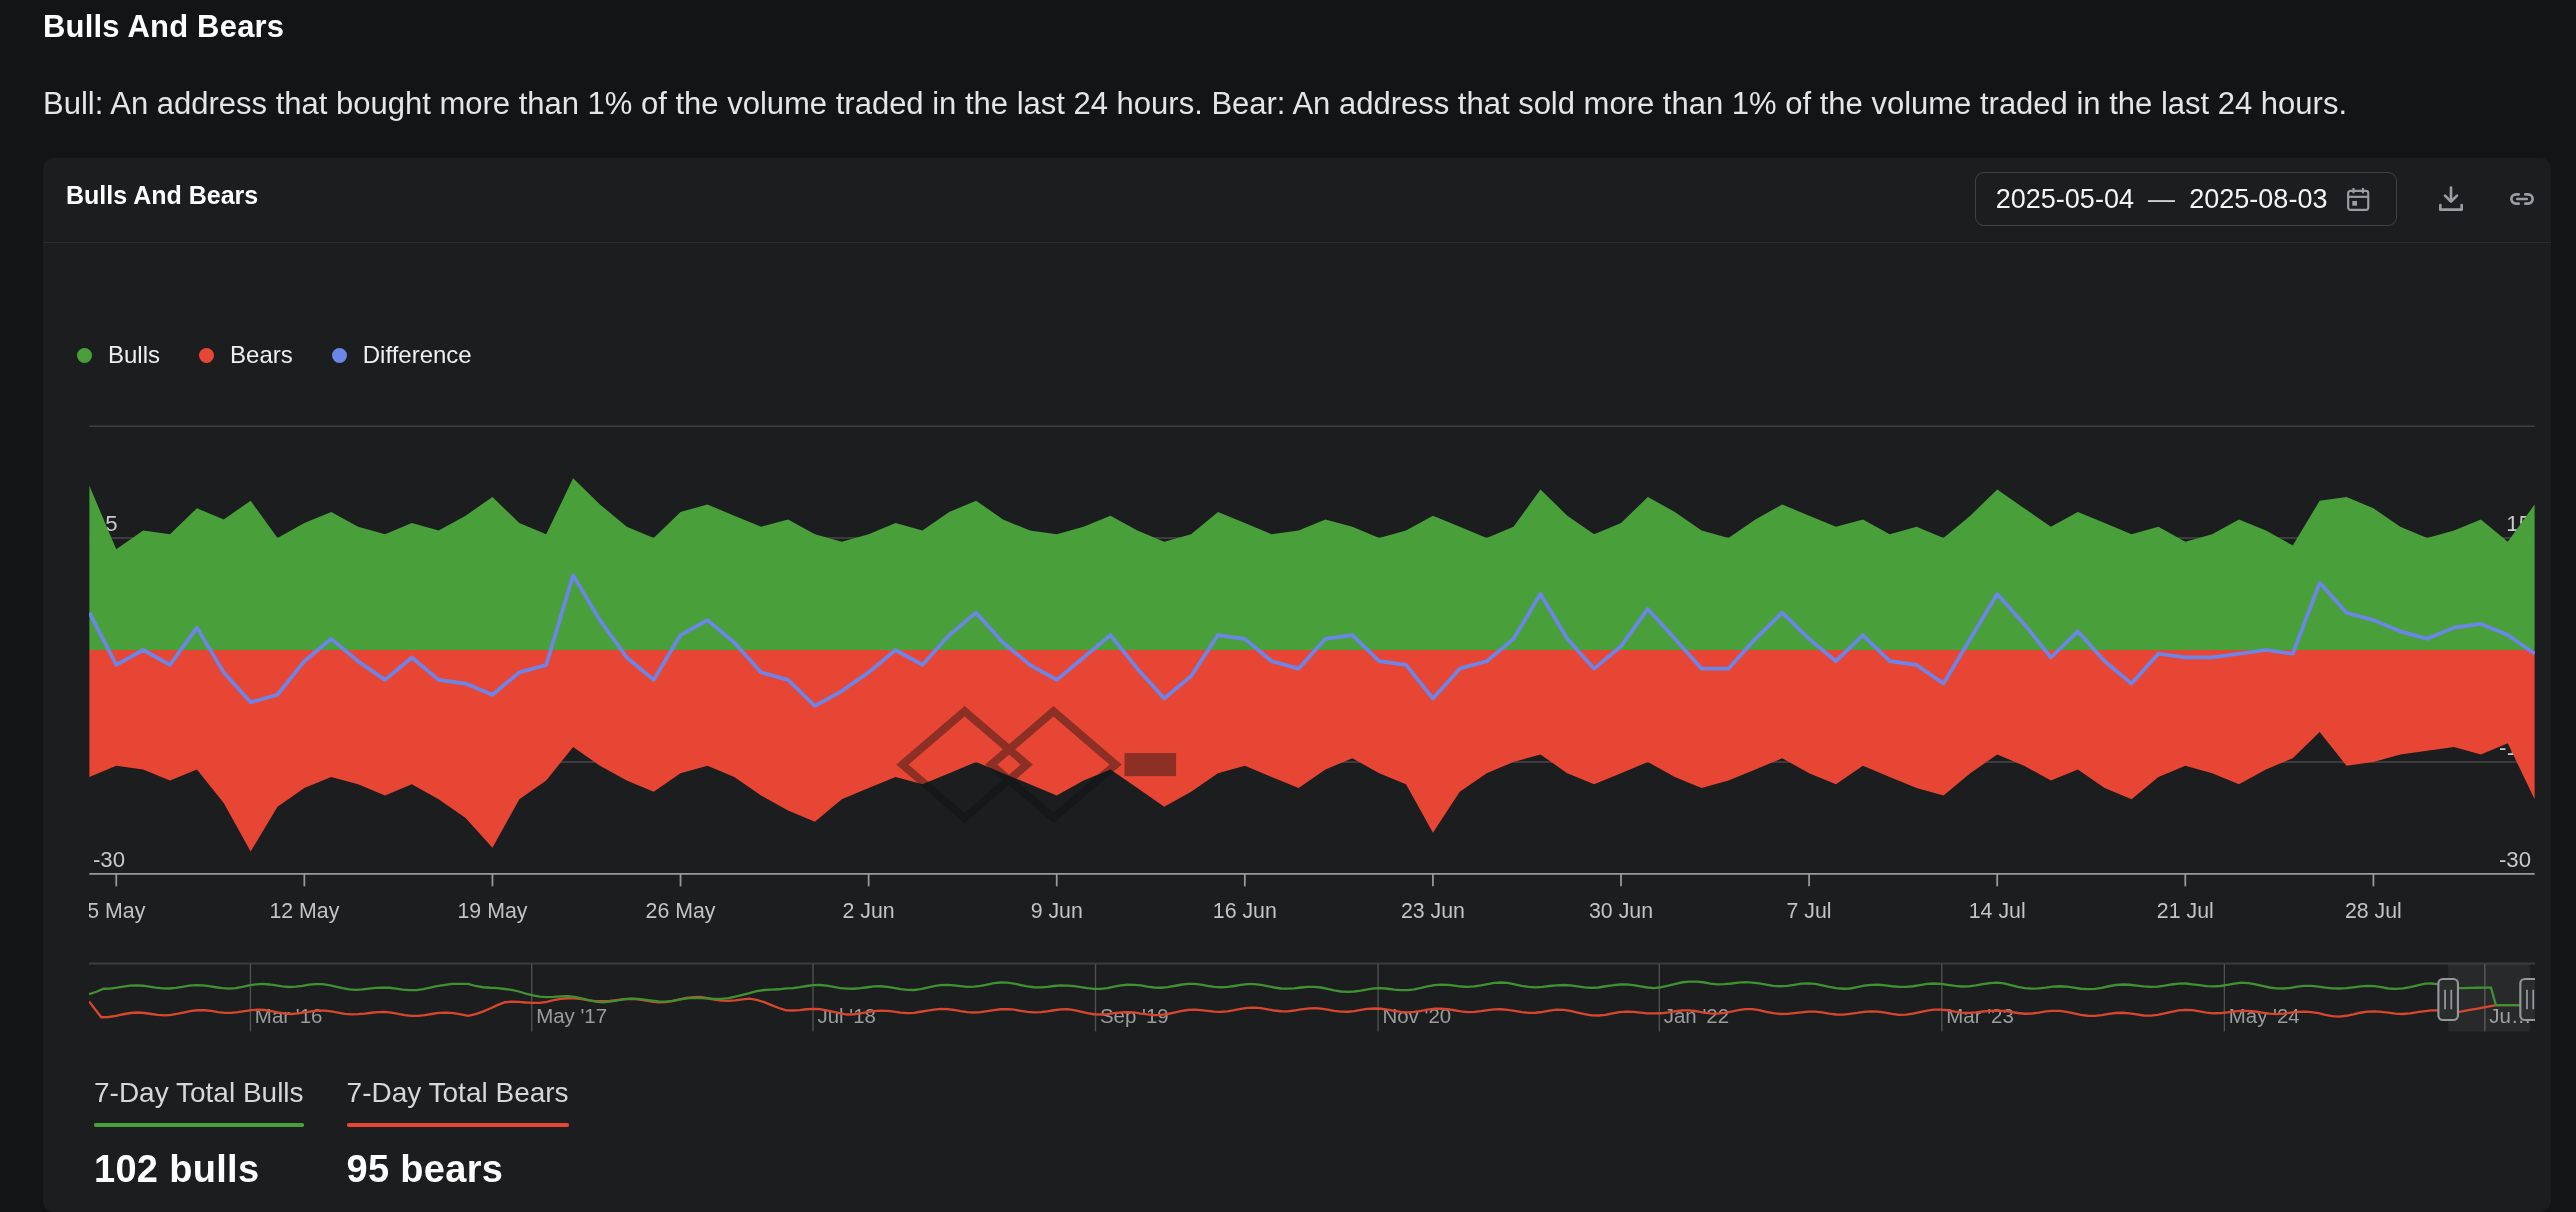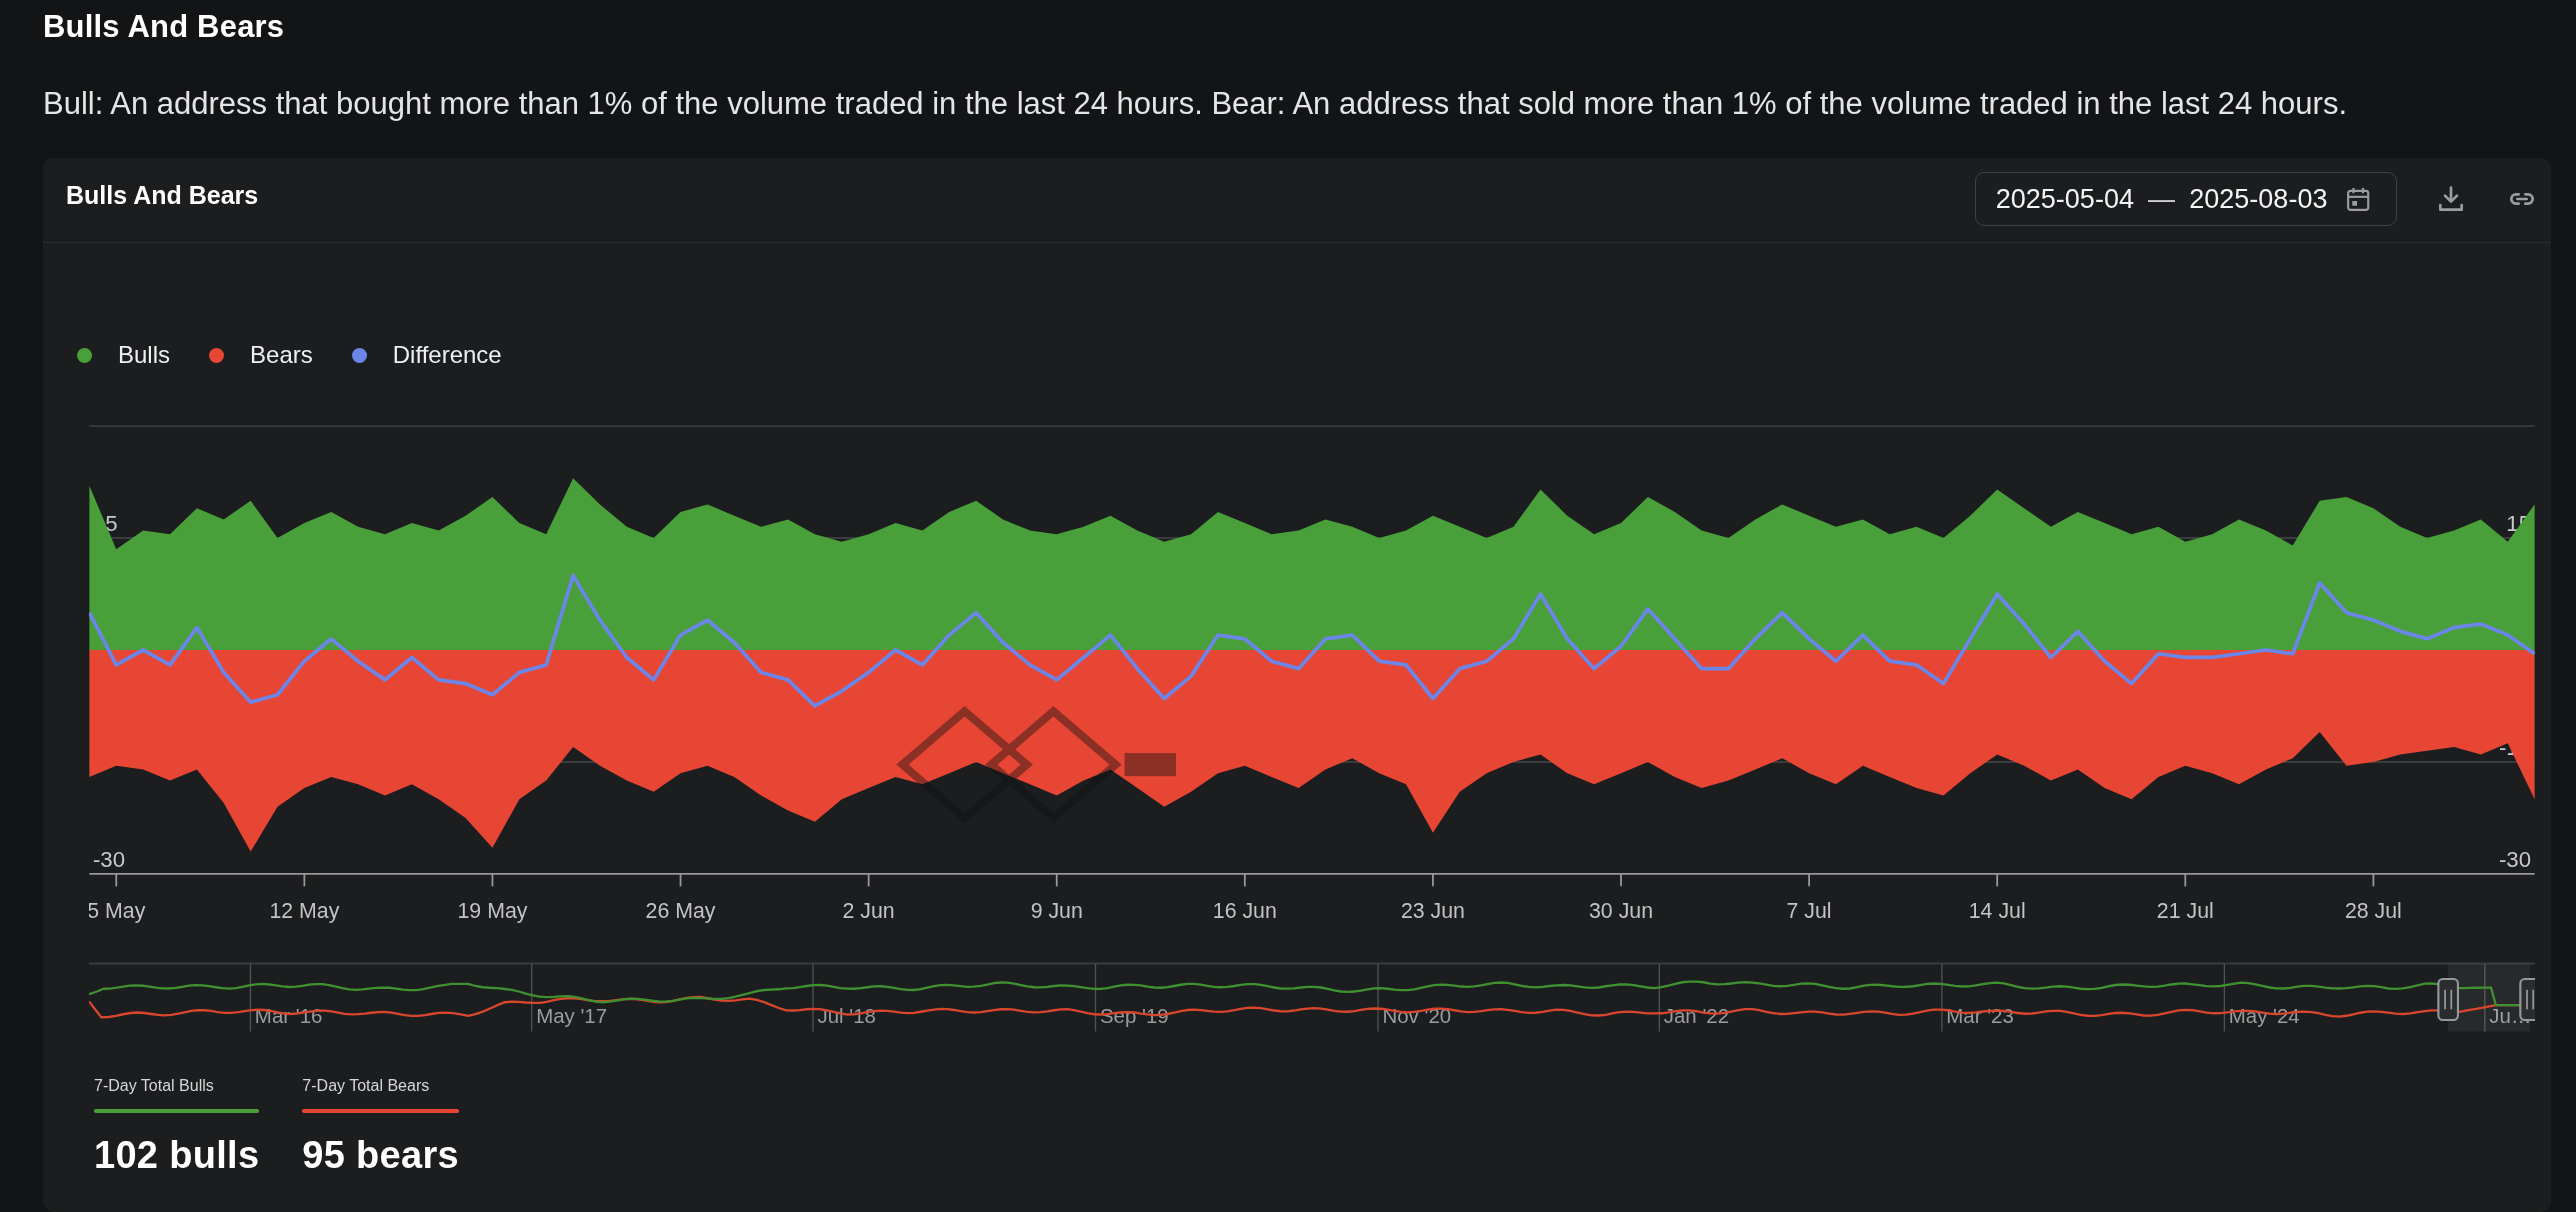--- a/index.html
+++ b/index.html
@@ -17,28 +17,28 @@
   .icon-btn{width:34px;height:34px;display:flex;align-items:center;justify-content:center;cursor:pointer;}
   .icon-btn svg{stroke:#9b9da0;}
   #filter-bar{position:absolute;left:0;top:84px;width:100%;height:78px;border-bottom:0.9px solid #2a2b2c;display:flex;}
   .filter-cell{height:100%;border-right:0.9px solid #2a2b2c;padding:10.7px 0 0 34px;box-sizing:border-box;cursor:pointer;}
   .filter-cell.c1{width:195px;}
   .filter-cell.c2{width:158px;}
   .filter-label{font-size:15px;color:#8e9194;letter-spacing:0.8px;font-weight:500;}
   .filter-value{margin-top:8px;font-size:26px;color:#f2f3f5;display:flex;align-items:center;gap:9px;}
   .filter-value svg{stroke:#d2d3d5;margin-top:3.6px;}
   #legend{position:absolute;left:34px;top:174px;height:46px;display:flex;align-items:center;gap:39px;}
-  .legend-item{display:flex;align-items:center;gap:26px;cursor:pointer;}
+  .legend-item{display:flex;align-items:center;gap:16px;cursor:pointer;}
   .legend-dot{width:15px;height:15px;border-radius:50%;}
   .legend-label{font-size:24px;color:#eeeff1;}
   #main-chart{position:absolute;left:46px;top:229px;}
   #nav-chart{position:absolute;left:46px;top:804px;}
   #stats{position:absolute;left:51px;top:919px;display:flex;gap:43px;}
   .stat-tab{cursor:pointer;}
-  .stat-label{font-size:16px;color:#d6d7d9;}
+  .stat-label{font-size:28px;color:#d6d7d9;}
   .stat-underline{height:3.6px;margin-top:14.2px;border-radius:1.8px;}
   .stat-value{margin-top:21.3px;font-size:38px;font-weight:700;color:#ffffff;letter-spacing:0.3px;}
 </style>
 </head>
 <body>
 
 <div class="abs" id="page-title">Bulls And Bears</div>
 <div class="abs" id="page-desc">Bull: An address that bought more than 1% of the volume traded in the last 24 hours. Bear: An address that sold more than 1% of the volume traded in the last 24 hours.</div>
 
 <div class="abs" id="card">

